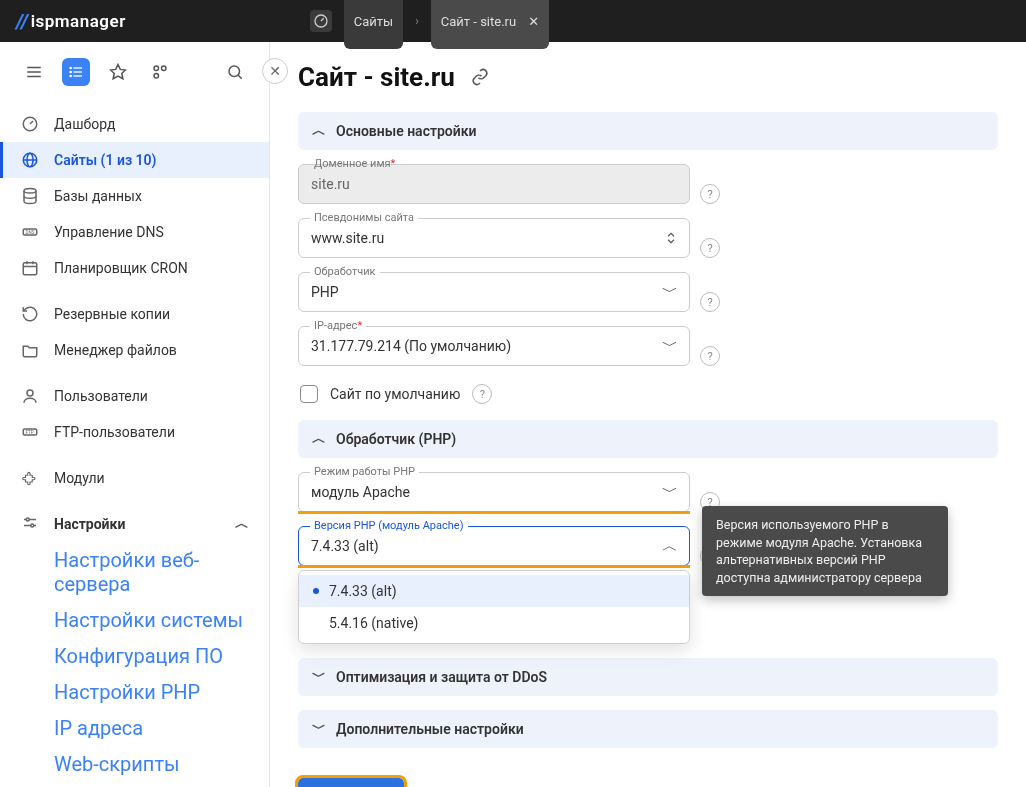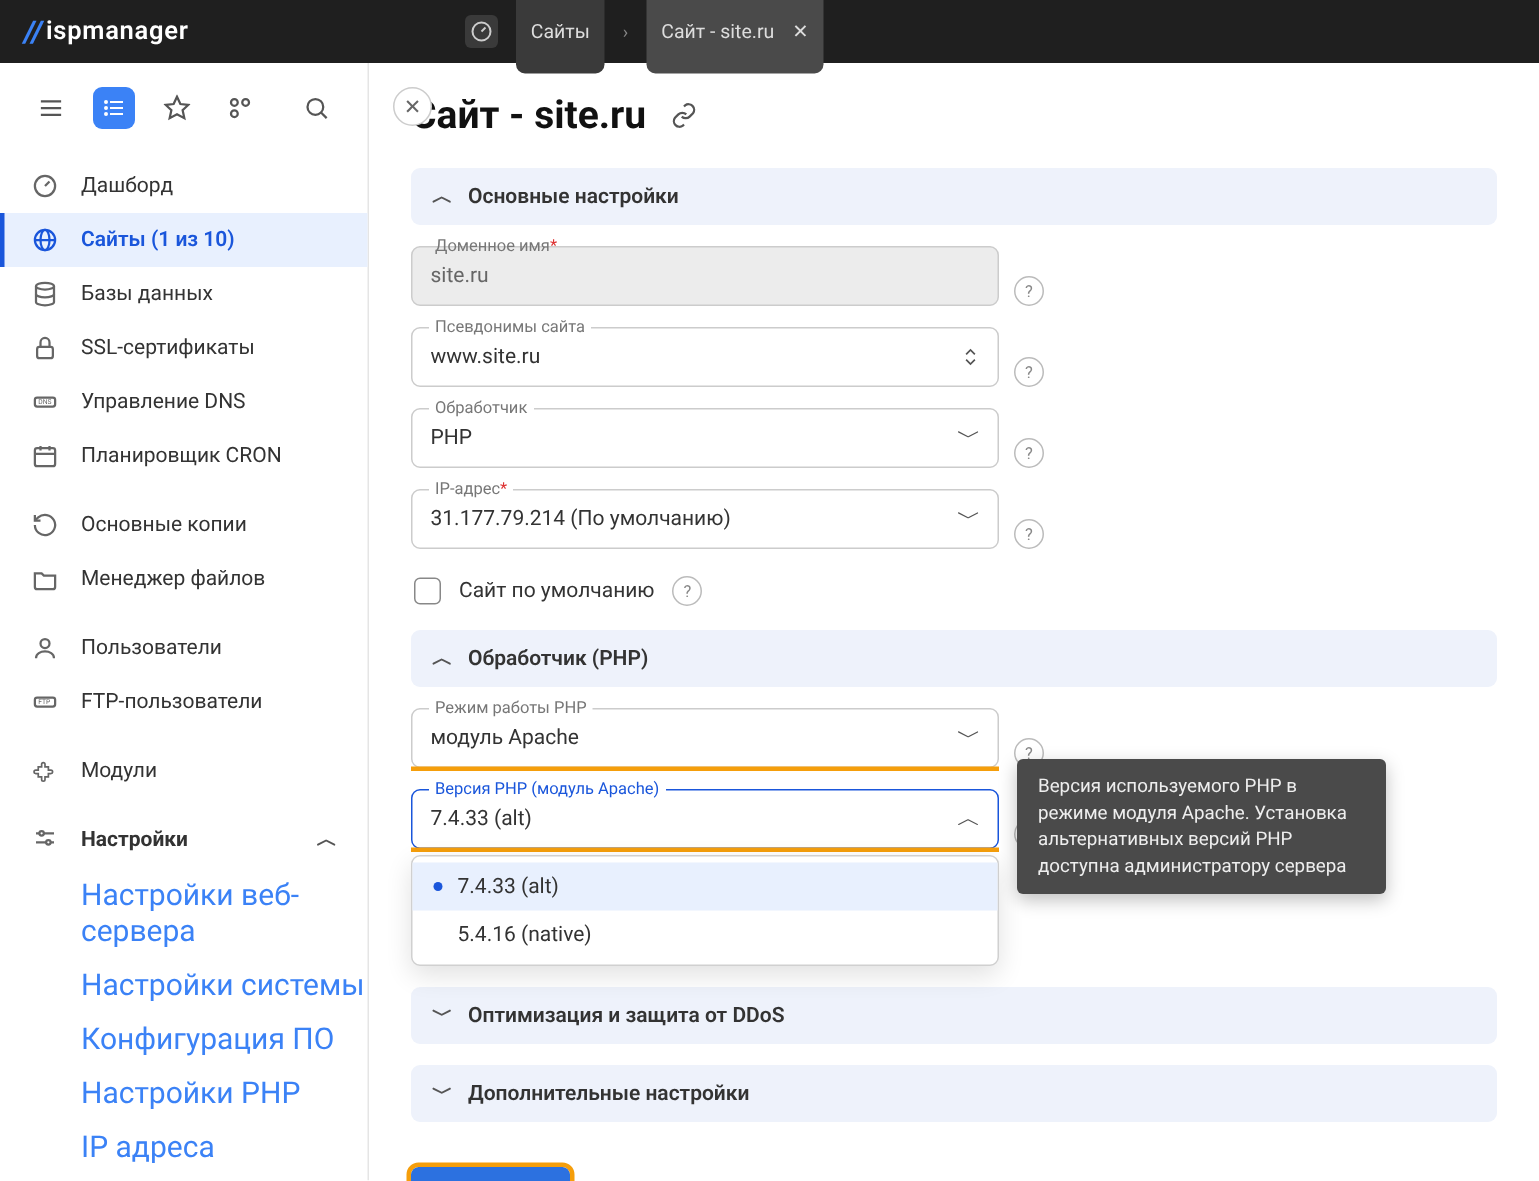--- a/index.html
+++ b/index.html
@@ -11,21 +11,21 @@
 .logo-slash { color: #3b82f6; font-weight: 800; font-size: 20px; margin-right: 2px; font-style: italic;}
 .topbar-spacer { width: 160px; }
 .topbar-chip { background: #3a3a3a; color: #ddd; padding: 20px 10px; border-radius: 6px; font-size: 13px; display: flex; align-items: center; gap: 6px; }
 .topbar-sep { color: #888; font-size: 12px; }
 .topbar-chip.active { background: #4a4a4a; }
 .topbar-chip .x { margin-left: 6px; cursor: pointer; }
 .topbar-gauge { width: 22px; height: 22px; border-radius: 4px; background: #3a3a3a; display: flex; align-items: center; justify-content: center; }
 
 
 .main { display: flex; height: calc(787px - 42px); }
-.sidebar { width: 246px; border-right: 1px solid #e5e5e5; position: relative; overflow-y: auto; }
+.sidebar { width: 270px; border-right: 1px solid #e5e5e5; position: relative; overflow-y: auto; }
 .sidebar-tools { display: flex; align-items: center; gap: 14px; padding: 16px 20px; }
 .tool-btn { width: 28px; height: 28px; display: flex; align-items: center; justify-content: center; color: #555; cursor: pointer; border-radius: 6px; }
 .tool-btn.active { background: #3b82f6; color: #fff; }
 .tool-btn.right { margin-left: auto; }
 
 .nav { list-style: none; padding: 4px 0; }
 .nav-item { display: flex; align-items: center; gap: 14px; padding: 8px 20px; font-size: 14px; color: #333; cursor: pointer; }
 .nav-item.active { background: #e8f0fe; color: #1a56db; font-weight: 600; border-left: 3px solid #1a56db; padding-left: 17px; }
 .nav-item.active .nav-icon { color: #1a56db; }
 .nav-icon { width: 20px; height: 20px; display: flex; align-items: center; justify-content: center; color: #666; flex-shrink: 0; }
@@ -165,29 +165,20 @@
               <ellipse cx="12" cy="5" rx="8" ry="3"></ellipse>
               <path d="M4 5v14c0 1.7 3.6 3 8 3s8-1.3 8-3V5"></path>
               <path d="M4 12c0 1.7 3.6 3 8 3s8-1.3 8-3"></path>
             </svg>
           </span>
           <span>Базы данных</span>
         </li>
       <li class="nav-item">
           <span class="nav-icon">
             <svg width="18" height="18" viewBox="0 0 24 24" fill="none" stroke="currentColor" stroke-width="2">
-              <rect x="5" y="11" width="14" height="10" rx="2"></rect>
-              <path d="M8 11V7a4 4 0 0 1 8 0v4"></path>
-            </svg>
-          </span>
-          <span>SSL-сертификаты</span>
-        </li>
-      <li class="nav-item">
-          <span class="nav-icon">
-            <svg width="18" height="18" viewBox="0 0 24 24" fill="none" stroke="currentColor" stroke-width="2">
               <rect x="3" y="8" width="18" height="8" rx="2"></rect>
               <text x="6" y="14" font-size="6" fill="currentColor" stroke="none">DNS</text>
             </svg>
           </span>
           <span>Управление DNS</span>
         </li>
       <li class="nav-item">
           <span class="nav-icon">
             <svg width="18" height="18" viewBox="0 0 24 24" fill="none" stroke="currentColor" stroke-width="2">
               <rect x="3" y="5" width="18" height="16" rx="2"></rect>
@@ -199,21 +190,21 @@
           <span>Планировщик CRON</span>
         </li>
       <li class="nav-spacer"></li>
       <li class="nav-item">
           <span class="nav-icon">
             <svg width="18" height="18" viewBox="0 0 24 24" fill="none" stroke="currentColor" stroke-width="2">
               <path d="M3 12a9 9 0 1 0 3-6.7L3 8"></path>
               <polyline points="3 3 3 8 8 8"></polyline>
             </svg>
           </span>
-          <span>Основные копии</span>
+          <span>Резервные копии</span>
         </li>
       <li class="nav-item">
           <span class="nav-icon">
             <svg width="18" height="18" viewBox="0 0 24 24" fill="none" stroke="currentColor" stroke-width="2">
               <path d="M3 7h6l2 2h10v10a2 2 0 0 1-2 2H5a2 2 0 0 1-2-2V7z"></path>
             </svg>
           </span>
           <span>Менеджер файлов</span>
         </li>
       <li class="nav-spacer"></li>

